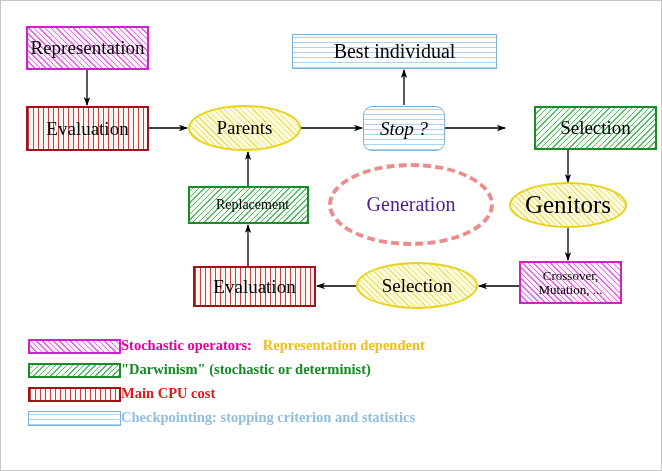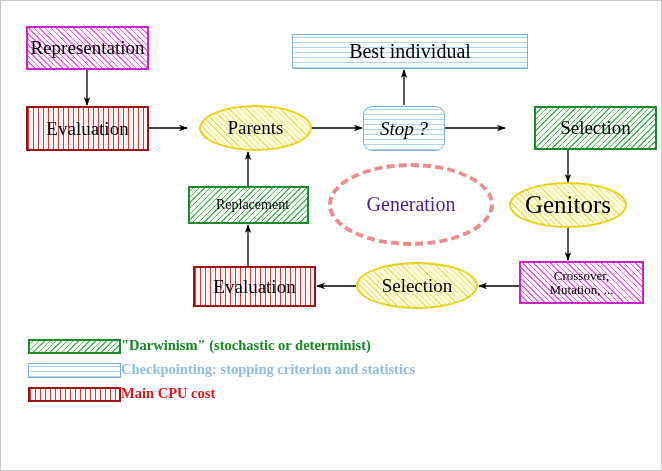--- a/index.html
+++ b/index.html
@@ -147,60 +147,64 @@
     </g>
   </svg>
 
   <div id="nodes-layer">
       <div class="node fill-magenta " style="left: 25px; top: 25px; width: 123px; height: 44px; font-size: 19px;">
         <span class="node-label">Representation</span>
       </div>
       <div class="node fill-red " style="left: 25px; top: 105px; width: 123px; height: 45px; font-size: 19px;">
         <span class="node-label">Evaluation</span>
       </div>
-      <div class="node fill-yellow shape-ellipse" style="left: 198px; top: 104px; width: 113px; height: 46px; font-size: 19px;">
+      <div class="node fill-yellow shape-ellipse" style="left: 187px; top: 104px; width: 113px; height: 46px; font-size: 19px;">
         <span class="node-label">Parents</span>
       </div>
-      <div class="node fill-blue " style="left: 291px; top: 33px; width: 236px; height: 35px; font-size: 20px;">
+      <div class="node fill-blue " style="left: 291px; top: 33px; width: 205px; height: 35px; font-size: 20px;">
         <span class="node-label">Best individual</span>
       </div>
       <div class="node fill-blue shape-round" style="left: 362px; top: 105px; width: 82px; height: 45px; font-size: 19px; font-style: italic;">
         <span class="node-label">Stop ?</span>
       </div>
       <div class="node fill-green " style="left: 505px; top: 105px; width: 123px; height: 44px; font-size: 19px; margin-left: 28px;">
         <span class="node-label">Selection</span>
       </div>
       <div class="node fill-yellow shape-ellipse" style="left: 508px; top: 181px; width: 118px; height: 46px; font-size: 25px;">
         <span class="node-label">Genitors</span>
       </div>
-      <div class="node fill-magenta " style="left: 518px; top: 260px; width: 125px; height: 43px; font-size: 13px;">
+      <div class="node fill-magenta " style="left: 518px; top: 260px; width: 103px; height: 43px; font-size: 13px;">
         <span class="node-label">Crossover,
 Mutation, ...</span>
       </div>
       <div class="node fill-green " style="left: 187px; top: 185px; width: 121px; height: 38px; font-size: 14px; padding-left: 8px;">
         <span class="node-label">Replacement</span>
       </div>
       <div class="node fill-red " style="left: 192px; top: 265px; width: 123px; height: 41px; font-size: 19px;">
         <span class="node-label">Evaluation</span>
       </div>
       <div class="node fill-yellow shape-ellipse" style="left: 355px; top: 261px; width: 122px; height: 47px; font-size: 19px;">
         <span class="node-label">Selection</span>
       </div>
       <div class="node shape-dashed-ellipse " style="left: 327px; top: 162px; width: 166px; height: 83px; font-size: 20px;">
         <span class="node-label">Generation</span>
       </div>
     </div>
 
   <div id="legend">
       <div class="legend-row">
+        <div class="legend-swatch fill-magenta"></div>
+        <div class="legend-text"><span class="t1" style="color: rgb(226, 0, 156);">Stochastic operators:</span><span>&nbsp;&nbsp;&nbsp;</span><span class="t2" style="color: rgb(242, 188, 31);">Representation dependent</span></div>
+      </div>
+      <div class="legend-row">
         <div class="legend-swatch fill-green"></div>
         <div class="legend-text"><span class="t1" style="color: rgb(22, 138, 37);">"Darwinism" (stochastic or determinist)</span></div>
       </div>
       <div class="legend-row">
+        <div class="legend-swatch fill-red"></div>
+        <div class="legend-text"><span class="t1" style="color: rgb(225, 25, 25);">Main CPU cost</span></div>
+      </div>
+      <div class="legend-row">
         <div class="legend-swatch fill-blue"></div>
         <div class="legend-text"><span class="t1" style="color: rgb(142, 191, 226);">Checkpointing: stopping criterion and statistics</span></div>
       </div>
-      <div class="legend-row">
-        <div class="legend-swatch fill-red"></div>
-        <div class="legend-text"><span class="t1" style="color: rgb(225, 25, 25);">Main CPU cost</span></div>
-      </div>
     </div>
 </div>
 
 </body></html>

